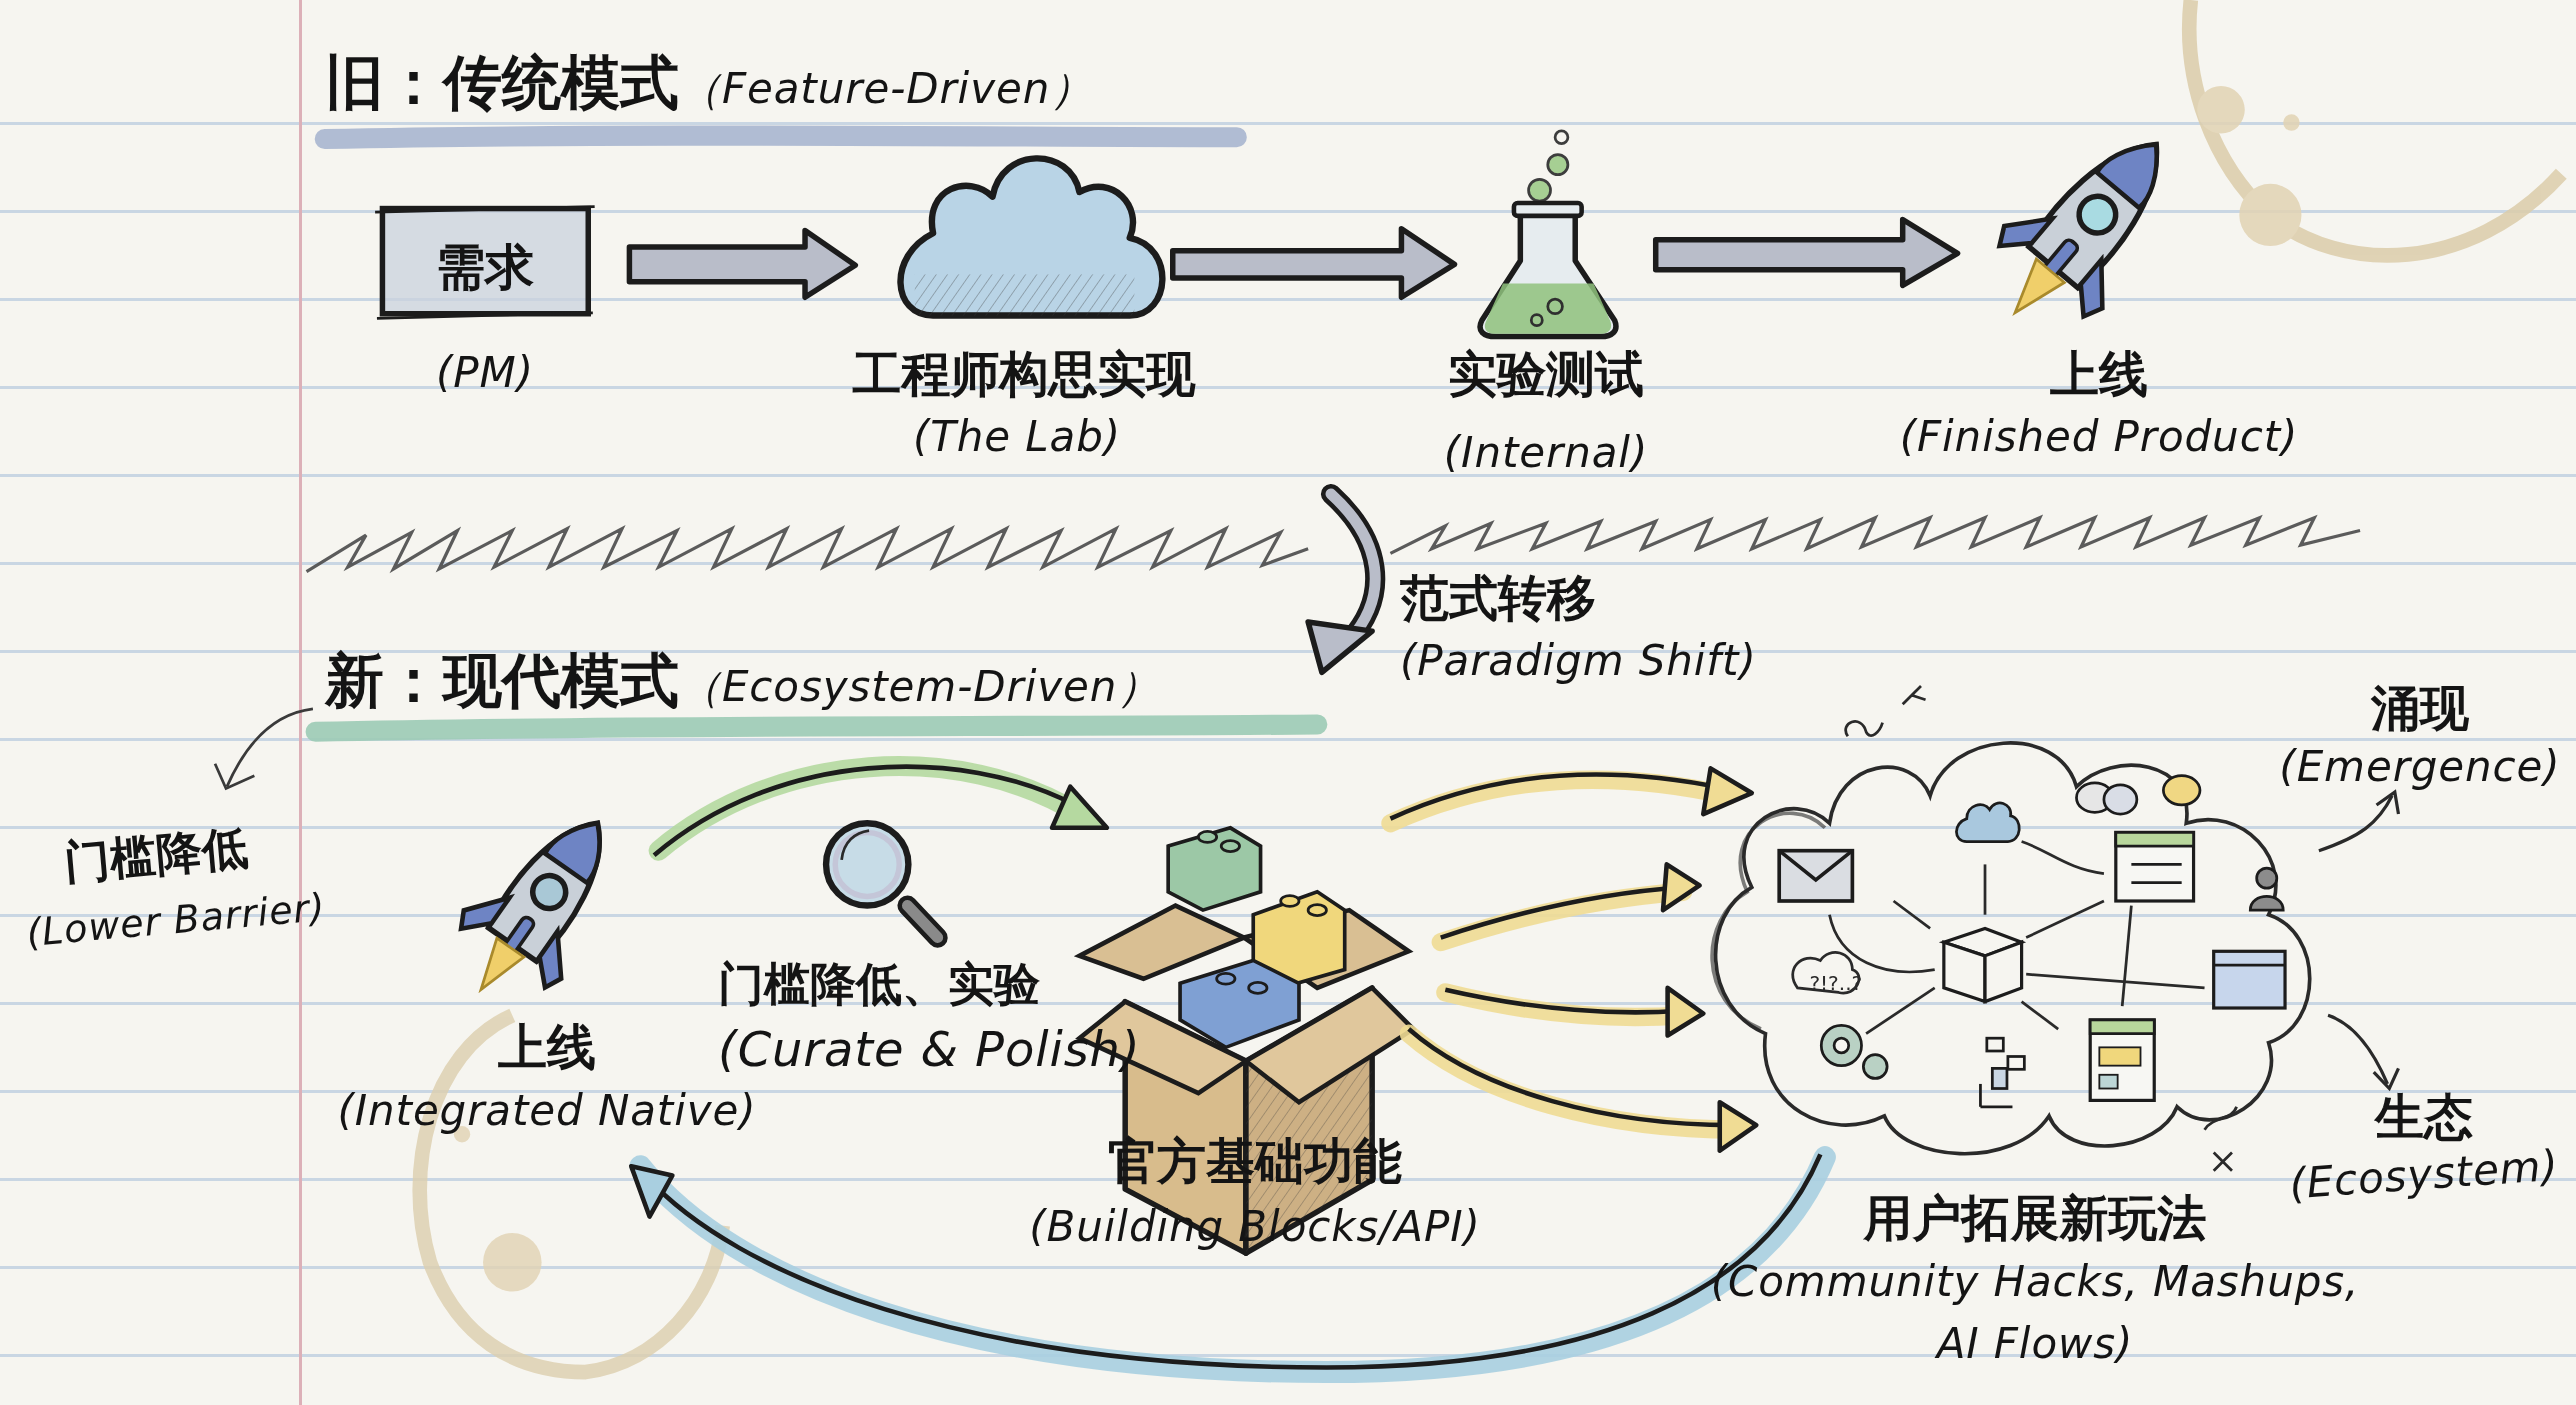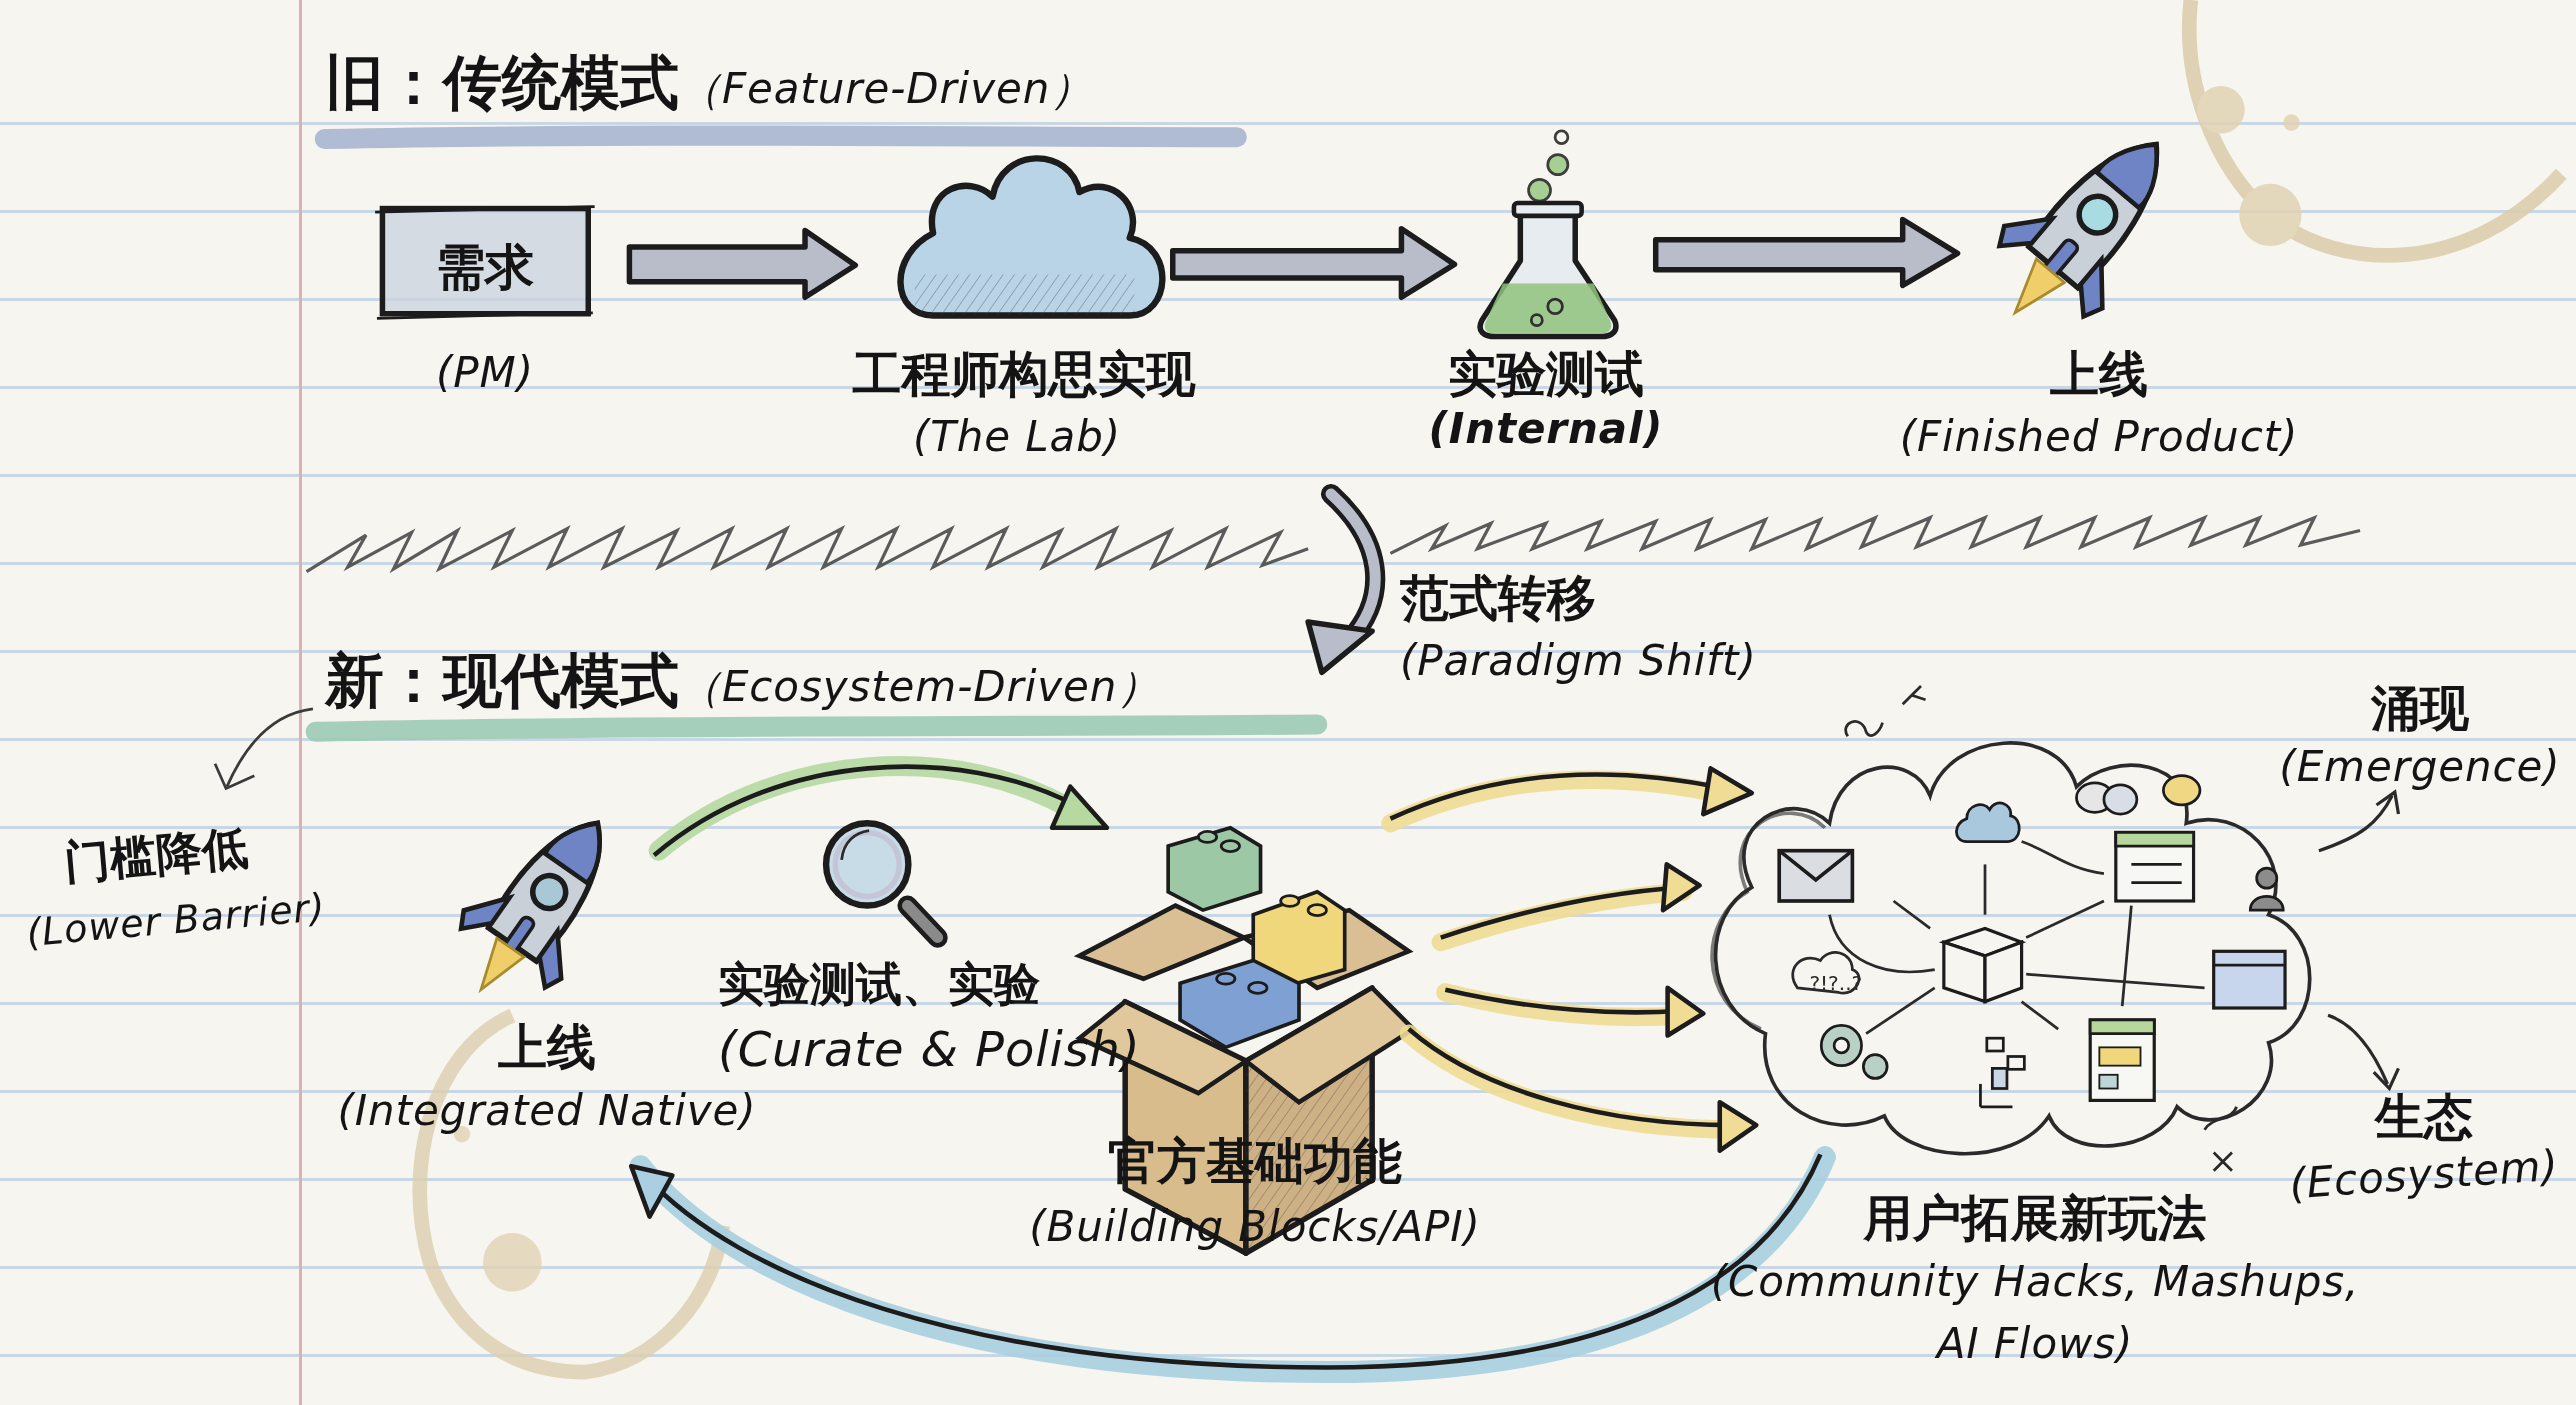--- a/index.html
+++ b/index.html
@@ -258,39 +258,39 @@
   <span class="zh">旧：传统模式</span><span class="en">（Feature-Driven）</span>
 </div>
 
 <div class="t zh lbl-zh center" style="left:485px;top:236px;margin-top:7px;">需求</div>
 <div class="t en lbl-en center" style="left:485px;top:352px;">(PM)</div>
 
 <div class="t zh lbl-zh center" style="left:1017px;top:350px;margin-left:7px;">工程师构思实现</div>
 <div class="t en lbl-en center" style="left:1017px;top:416px;">(The Lab)</div>
 
 <div class="t zh lbl-zh center" style="left:1546px;top:350px;">实验测试</div>
-<div class="t en lbl-en center" style="left:1546px;top:408px;font-weight:bold;">(Internal)</div>
+<div class="t en lbl-en center" style="left:1546px;top:432px;">(Internal)</div>
 
 <div class="t zh lbl-zh center" style="left:2099px;top:350px;">上线</div>
 <div class="t en lbl-en center" style="left:2099px;top:416px;">(Finished Product)</div>
 
 <div class="t zh lbl-zh" style="left:1400px;top:574px;">范式转移</div>
 <div class="t en lbl-en" style="left:1400px;top:640px;">(Paradigm Shift)</div>
 
 <div class="t h1" style="left:325px;top:651px;">
   <span class="zh">新：现代模式</span><span class="en">（Ecosystem-Driven）</span>
 </div>
 
 <div class="t zh" style="left:64px;top:832px;font-size:46px;transform:rotate(-5deg);">门槛降低</div>
 <div class="t en" style="left:25.6px;top:901px;font-size:38px;transform:rotate(-5deg);">(Lower Barrier)</div>
 
 <div class="t zh lbl-zh center" style="left:547px;top:1023px;">上线</div>
 <div class="t en lbl-en center" style="left:547px;top:1090px;">(Integrated Native)</div>
 
-<div class="t zh" style="left:718px;top:961px;font-size:46px;">实验测试、实验</div>
+<div class="t zh" style="left:718px;top:961px;font-size:46px;">门槛降低、实验</div>
 <div class="t en" style="left:718px;top:1025px;font-size:48px;">(Curate &amp; Polish)</div>
 
 <div class="t zh lbl-zh center" style="left:1255px;top:1137px;">官方基础功能</div>
 <div class="t en lbl-en center" style="left:1255px;top:1206px;">(Building Blocks/API)</div>
 
 <div class="t zh lbl-zh center" style="left:2420px;top:684px;">涌现</div>
 <div class="t en lbl-en center" style="left:2420px;top:746px;">(Emergence)</div>
 
 <div class="t zh lbl-zh center" style="left:2424px;top:1093px;">生态</div>
 <div class="t en lbl-en center" style="left:2424px;top:1154px;transform:translateX(-50%) rotate(-4deg);">(Ecosystem)</div>

